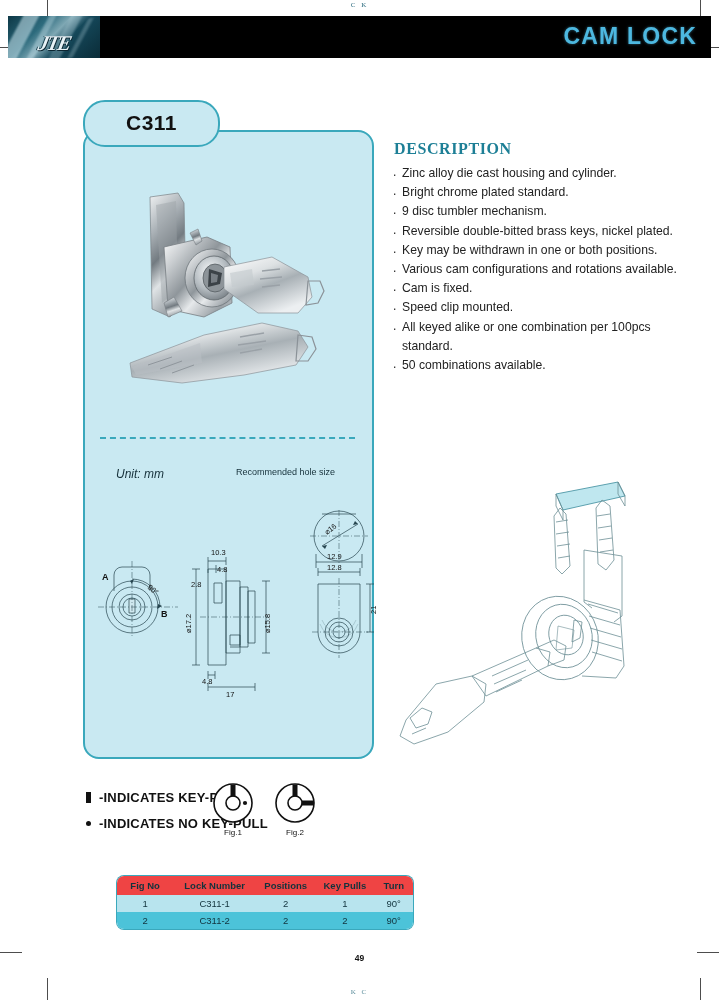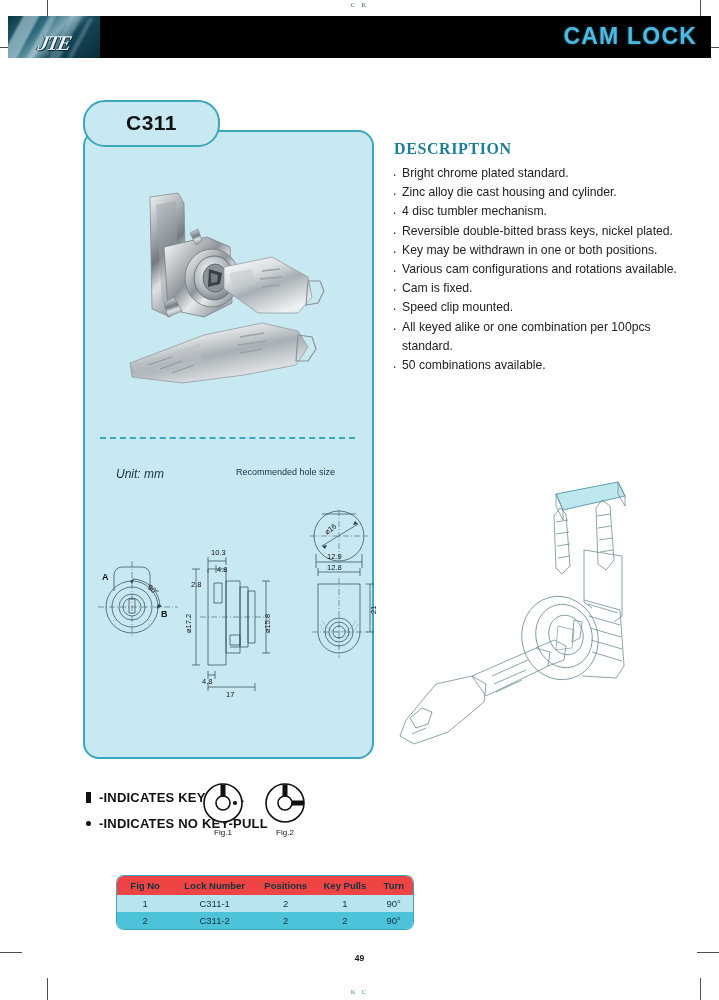--- a/index.html
+++ b/index.html
@@ -206,21 +206,21 @@
     background: #111;
     border-radius: 50%;
     margin: 0 8px 0 0;
   }
   .legend-text {
     font-size: 13px;
     font-weight: bold;
     letter-spacing: .2px;
     color: #111;
   }
-  .figs { position: absolute; top: 782px; left: 202px; z-index: 2; }
+  .figs { position: absolute; top: 782px; left: 212px; z-index: 2; }
   .fig-caption {
     font-size: 8px;
     color: #111;
     text-align: center;
   }
 
   
   .spec-table {
     position: absolute;
     top: 876px; left: 117px;
@@ -352,23 +352,23 @@
     <path d="M20 182 L88 158 L90 178 L24 190 Z" fill="#b9c0c5" opacity=".55"></path>
     <path d="M186 150 L200 152 L204 164 L196 176 L184 176 Z" fill="none" stroke="#8b9298" stroke-width="1.2"></path>
     <path d="M128 152 L152 148 M126 160 L154 156 M128 168 L150 164" stroke="#9aa1a7" stroke-width="1.4"></path>
     <path d="M36 180 L60 172 M48 184 L70 176 M60 188 L82 180" stroke="#8f969c" stroke-width="1"></path>
   </g>
 </svg>
 
 <div class="desc">
   <div class="desc-title">DESCRIPTION</div>
   <ul class="desc-list">
+    <li class="desc-item">Zinc alloy die cast housing and cylinder.</li>
     <li class="desc-item">Bright chrome plated standard.</li>
-    <li class="desc-item">Zinc alloy die cast housing and cylinder.</li>
-    <li class="desc-item">4 disc tumbler mechanism.</li>
+    <li class="desc-item">9 disc tumbler mechanism.</li>
     <li class="desc-item">Reversible double-bitted brass keys, nickel plated.</li>
     <li class="desc-item">Key may be withdrawn in one or both positions.</li>
     <li class="desc-item">Various cam configurations and rotations available.</li>
     <li class="desc-item">Cam is fixed.</li>
     <li class="desc-item">Speed clip mounted.</li>
     <li class="desc-item">All keyed alike or one combination per 100pcs standard.</li>
     <li class="desc-item">50 combinations available.</li>
   </ul>
 </div>
 

